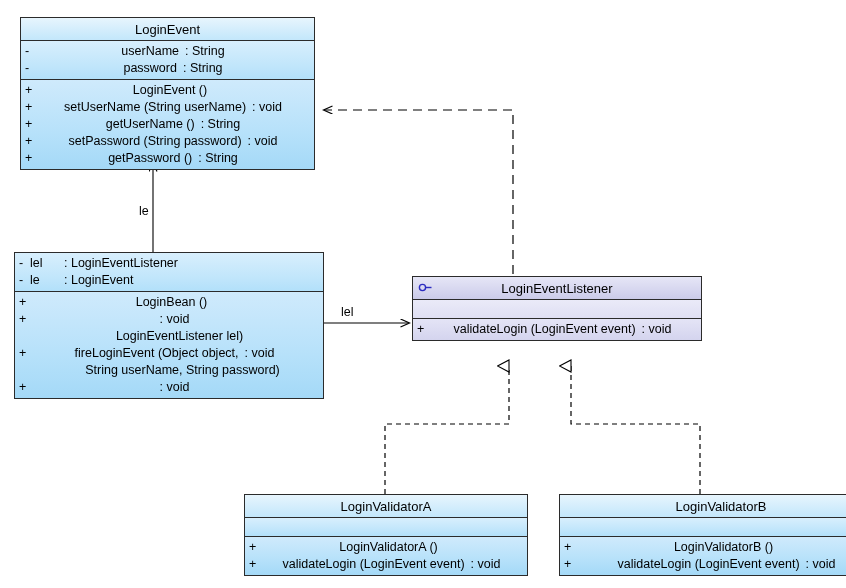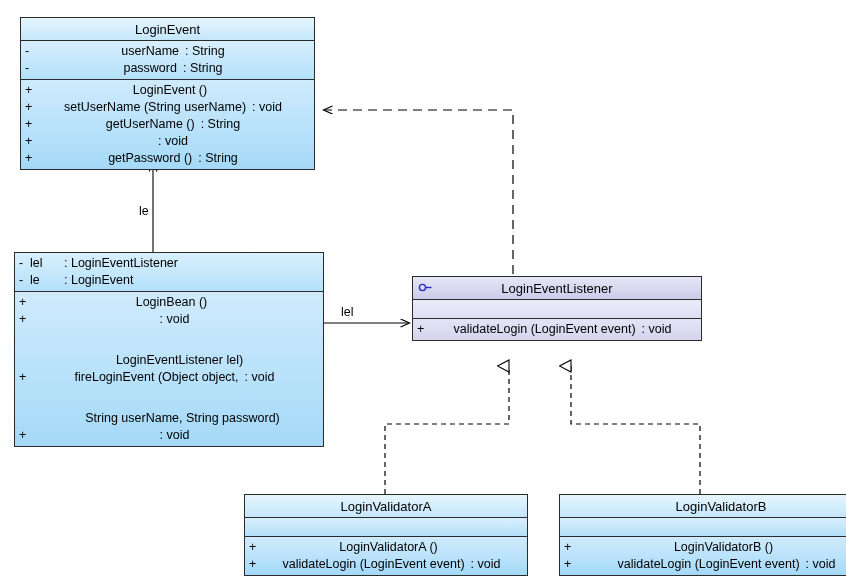--- a/index.html
+++ b/index.html
@@ -124,21 +124,20 @@
   .m-name {
     white-space: pre;
   }
   .m-type {
     white-space: pre;
     text-align: right;
   }
 
   .member.continuation {
     padding-left: 20px;
-    margin-top: 24px;
   }
   .member.continuation .vis { visibility: hidden; }
 
   .empty-compartment {
     height: 18px;
   }
 </style>
 </head>
 <body>
 
@@ -219,20 +218,21 @@
         <div class="member">
           <span class="vis">+</span>
           <span class="member-body">
             <span class="m-name">getUserName ()</span>
             <span class="m-type">: String</span>
           </span>
         </div>
         <div class="member">
           <span class="vis">+</span>
           <span class="member-body">
+            <span class="m-name">setPassword (String password)</span>
             <span class="m-type">: void</span>
           </span>
         </div>
         <div class="member">
           <span class="vis">+</span>
           <span class="member-body">
             <span class="m-name">getPassword ()</span>
             <span class="m-type">: String</span>
           </span>
         </div>

